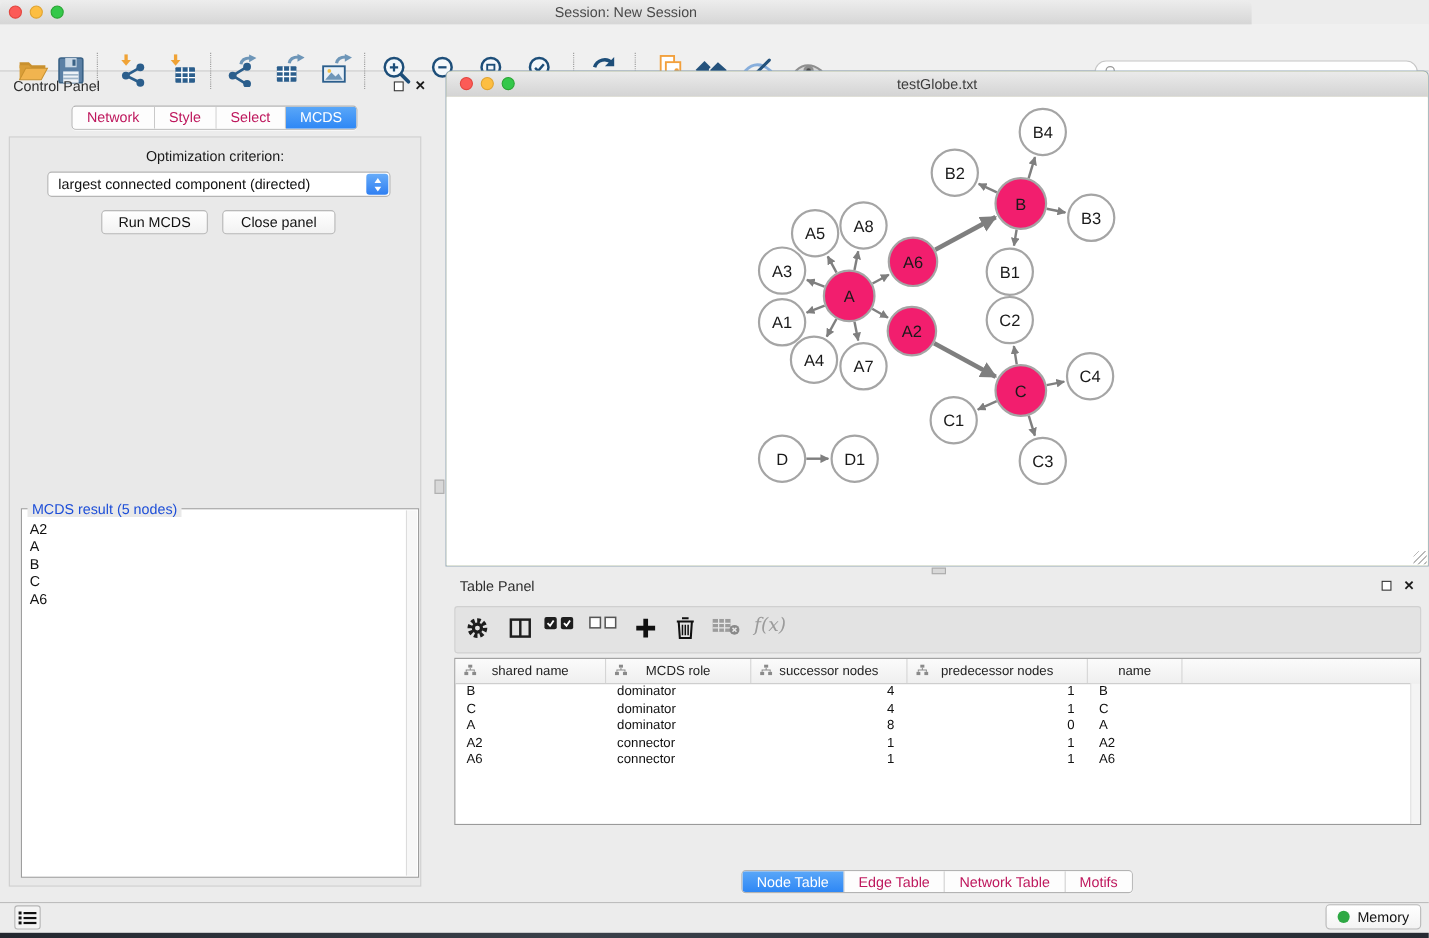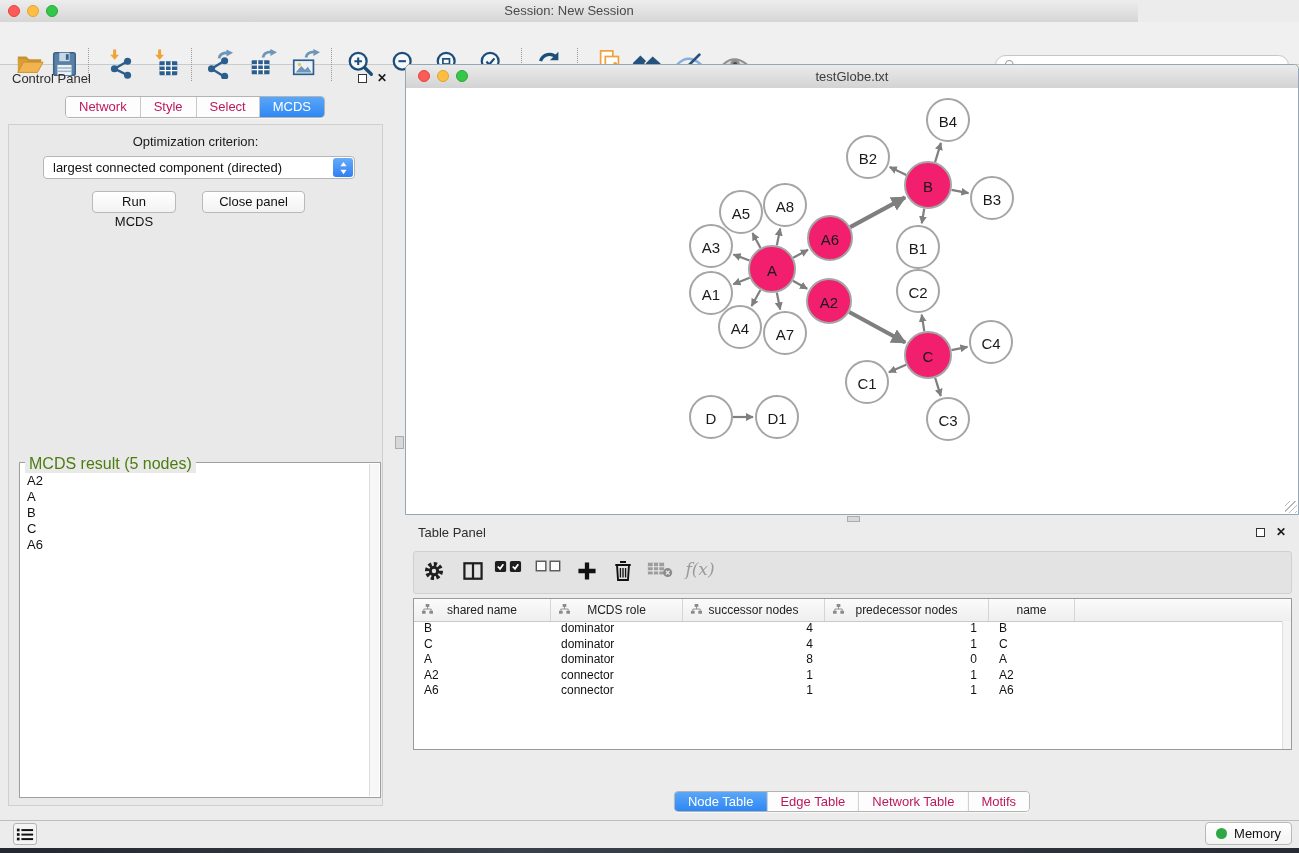--- a/index.html
+++ b/index.html
@@ -30,21 +30,21 @@
   .seg.active{background:linear-gradient(#5AA7F8,#2E87F5);color:#FFF;}
   #cp-tabs{left:195px;top:96px;transform:translateX(-50%);}
   #cp-tabs .seg{line-height:20px;}
   .cp-panel{position:absolute;left:8px;top:124px;width:375px;height:682px;background:#E9E9E9;border:1px solid #CFCFCF;box-sizing:border-box;}
   .opt-label{position:absolute;left:8px;top:134px;width:375px;text-align:center;font-size:13px;color:#1A1A1A;}
   .dropdown{position:absolute;left:43px;top:156px;width:312px;height:23px;background:#FFF;border:1px solid #B5B5B5;border-radius:4px;box-sizing:border-box;}
   .dropdown .val{position:absolute;left:9px;top:0;line-height:21px;font-size:13px;color:#111;white-space:nowrap;}
   .dropdown .stepper{position:absolute;right:1px;top:1px;bottom:1px;width:20px;border-radius:3px;background:linear-gradient(#67ACF9,#2F7FF2);display:flex;align-items:center;justify-content:center;}
   .btn{position:absolute;height:22px;background:linear-gradient(#FFFFFF,#F2F2F2);border:1px solid #B9B9B9;border-radius:4px;font-size:13px;color:#111;text-align:center;line-height:20px;box-sizing:border-box;padding:0 12px;}
   .mcds-fieldset{position:absolute;left:19px;top:462px;width:362px;height:336px;border:1px solid #9E9E9E;background:#FFF;box-sizing:border-box;}
-  .mcds-legend{position:absolute;left:5px;top:-8px;background:#E9E9E9;padding:0 4px;font-size:16px;color:#4d7c0f;}
+  .mcds-legend{position:absolute;left:5px;top:-8px;background:#E9E9E9;padding:0 4px;font-size:13px;color:#1d4ed8;}
   .mcds-list{position:absolute;left:2px;top:10px;right:11px;bottom:2px;overflow:hidden;}
   .mcds-item{font-size:13px;line-height:16px;padding-left:5px;color:#111;}
   .mcds-scroll{position:absolute;top:1px;bottom:1px;right:1px;width:9px;background:#F7F7F7;border-left:1px solid #DCDCDC;}
   .divider-handle{position:absolute;background:#D8D8D8;border:1px solid #ACACAC;box-sizing:border-box;}
   
   .netwin{position:absolute;left:405px;top:64px;width:894px;height:451px;border:1px solid #93A7B8;box-sizing:border-box;background:#fef9c3;border-radius:5px 5px 0 0;}
   .nw-titlebar{position:absolute;left:0;top:0;right:0;height:23px;background:linear-gradient(#EBEBEB,#D3D3D3);border-bottom:1px solid #A8A8A8;border-radius:5px 5px 0 0;}
   .nw-title{position:absolute;left:0;right:0;top:0;line-height:23px;text-align:center;font-size:13px;color:#3C3C3C;}
   .nw-canvas{position:absolute;left:0;top:23px;right:0;bottom:0;background:#FFF;overflow:hidden;}
   #graph-svg{position:absolute;left:0;top:0;}
@@ -260,21 +260,21 @@
   <div class="opt-label">Optimization criterion:</div>
   <div class="dropdown">
     <span class="val">largest connected component (directed)</span>
     <span class="stepper">
       <svg viewBox="0 0 10 16" width="9" height="14">
           <path d="M5 1l3.5 5h-7z" fill="#FFF"></path>
           <path d="M5 15l-3.5-5h7z" fill="#FFF"></path>
         </svg>
     </span>
   </div>
-  <div class="btn" style="left:92px;top:191px;width:84px">Run MCDS</div>
+  <div class="btn" style="left:92px;top:191px;width:97px">Run MCDS</div>
   <div class="btn" style="left:202px;top:191px;width:103px">Close panel</div>
   <div class="mcds-fieldset">
     <div class="mcds-legend">MCDS result (5 nodes)</div>
     <div class="mcds-list" id="mcds-list">
         <div class="mcds-item">A2</div>
         <div class="mcds-item">A</div>
         <div class="mcds-item">B</div>
         <div class="mcds-item">C</div>
         <div class="mcds-item">A6</div>
       </div>

